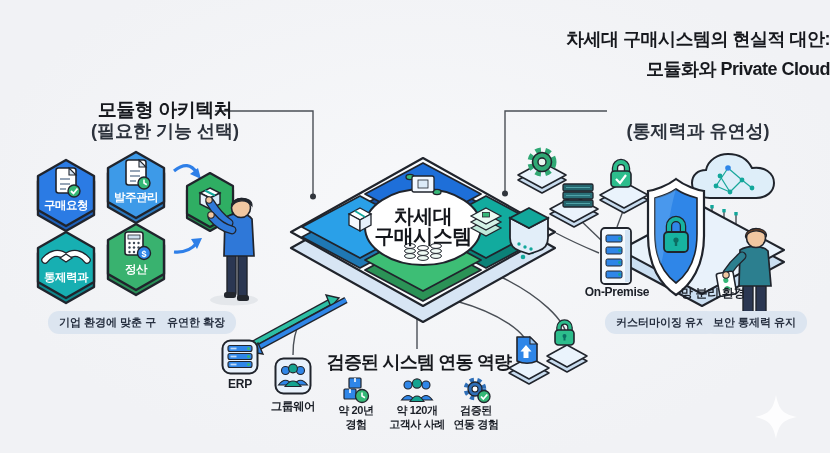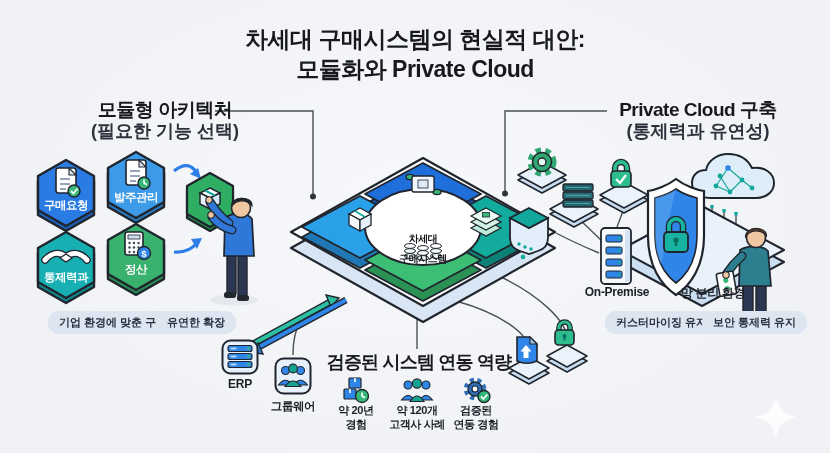--- a/index.html
+++ b/index.html
@@ -3,28 +3,28 @@
 <meta charset="utf-8">
 <style>
   html,body{margin:0;padding:0;background:#E8E9EC;}
   .canvas{
     position:relative;width:830px;height:453px;overflow:hidden;
     background:radial-gradient(ellipse at 50% 45%, #F7F8FA 0%, var(--bg,#F1F2F5) 75%);
     font-family:"Liberation Sans","DejaVu Sans",sans-serif;color:var(--text,#17191E);
   }
   .abs{position:absolute;}
   .ctr{text-align:center;}
-  .title{left:0;top:24px;width:830px;font-size:23px;line-height:30px;font-weight:800;letter-spacing:-0.5px;}
+  .title{left:0;top:24px;width:830px;font-size:18px;line-height:30px;font-weight:800;letter-spacing:-0.5px;text-align:right;}
   .sec-head{font-size:19px;font-weight:800;letter-spacing:-0.5px;}
   .sec-sub{font-size:18px;font-weight:600;color:#2C323C;}
   .pill{background:var(--pill_bg,#DCE5F0);color:var(--pill_text,#273040);font-size:11px;font-weight:800;
         padding:4px 11px;border-radius:11px;white-space:nowrap;}
   .hex{width:66px;height:80px;}
   .hex-label{position:absolute;left:0;right:0;top:41px;text-align:center;color:#FFF;font-size:11.5px;font-weight:800;letter-spacing:-0.5px;}
-  .platform-label{left:363px;top:206px;width:120px;font-size:10px;line-height:20px;font-weight:800;letter-spacing:-0.5px;color:#14161B;margin-top:23px;}
+  .platform-label{left:363px;top:206px;width:120px;font-size:20px;line-height:20px;font-weight:800;letter-spacing:-0.5px;color:#14161B;}
   .small-label{font-size:12px;font-weight:800;letter-spacing:-0.3px;color:#1B1F27;}
   .badge-label{font-size:11px;line-height:14px;font-weight:800;letter-spacing:-0.4px;color:#1B1F27;}
   .bottom-head{left:320px;top:350px;width:198px;font-size:18px;font-weight:700;letter-spacing:-0.8px;}
   svg{display:block;}
 </style>
 </head>
 <body>
 
 <div class="canvas">
 
@@ -243,21 +243,20 @@
           <ellipse cx="153" cy="123" rx="5.5" ry="2.4" fill="#F0FBF5"></ellipse>
           <ellipse cx="153" cy="118" rx="5.5" ry="2.4" fill="#FFF"></ellipse>
       </g>
     </svg>
   </div>
   <div class="abs ctr platform-label">
     <div>차세대</div>
     <div>구매시스템</div>
   </div>
 
-  <div class="abs ctr sec-head" style="left:598px;top:97px;width:200px">Private Cloud 구축</div>
   <div class="abs ctr sec-sub" style="left:598px;top:119px;width:200px">(통제력과 유연성)</div>
 
   <div class="abs" style="left:612px;top:198px">
     <svg width="180" height="112" viewBox="0 0 180 112">
       <path d="M90 20 L172 64 L90 108 L8 64 Z" fill="#CBDFF2" stroke="#20242C" stroke-width="2" stroke-linejoin="round"></path>
       <path d="M90 8 L172 52 L90 96 L8 52 Z" fill="#E9F2FB" stroke="#20242C" stroke-width="2" stroke-linejoin="round"></path>
     </svg>
   </div>
 
   <div class="abs" style="left:514px;top:156px">

